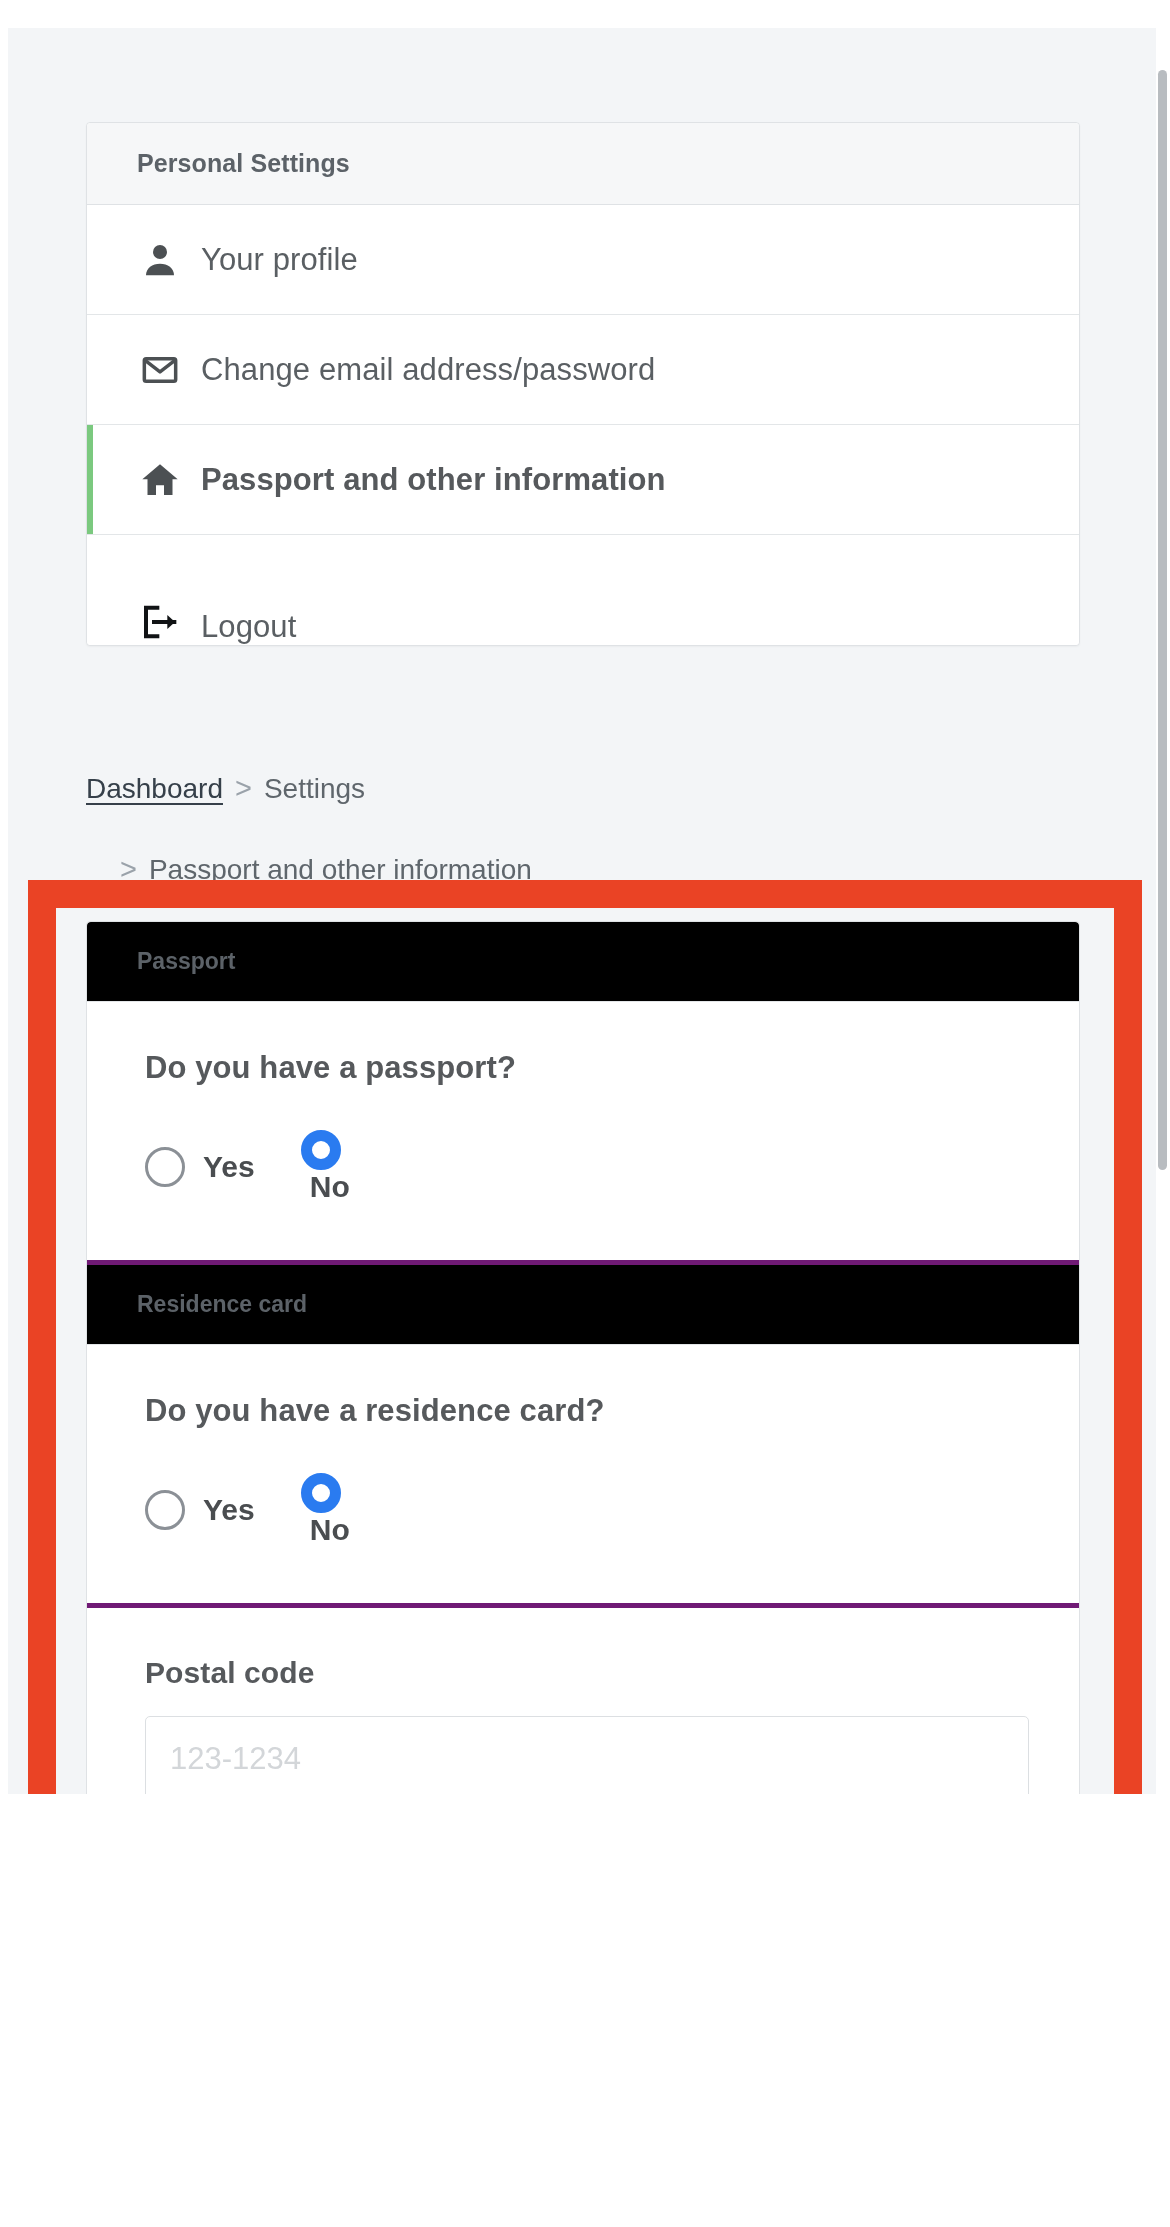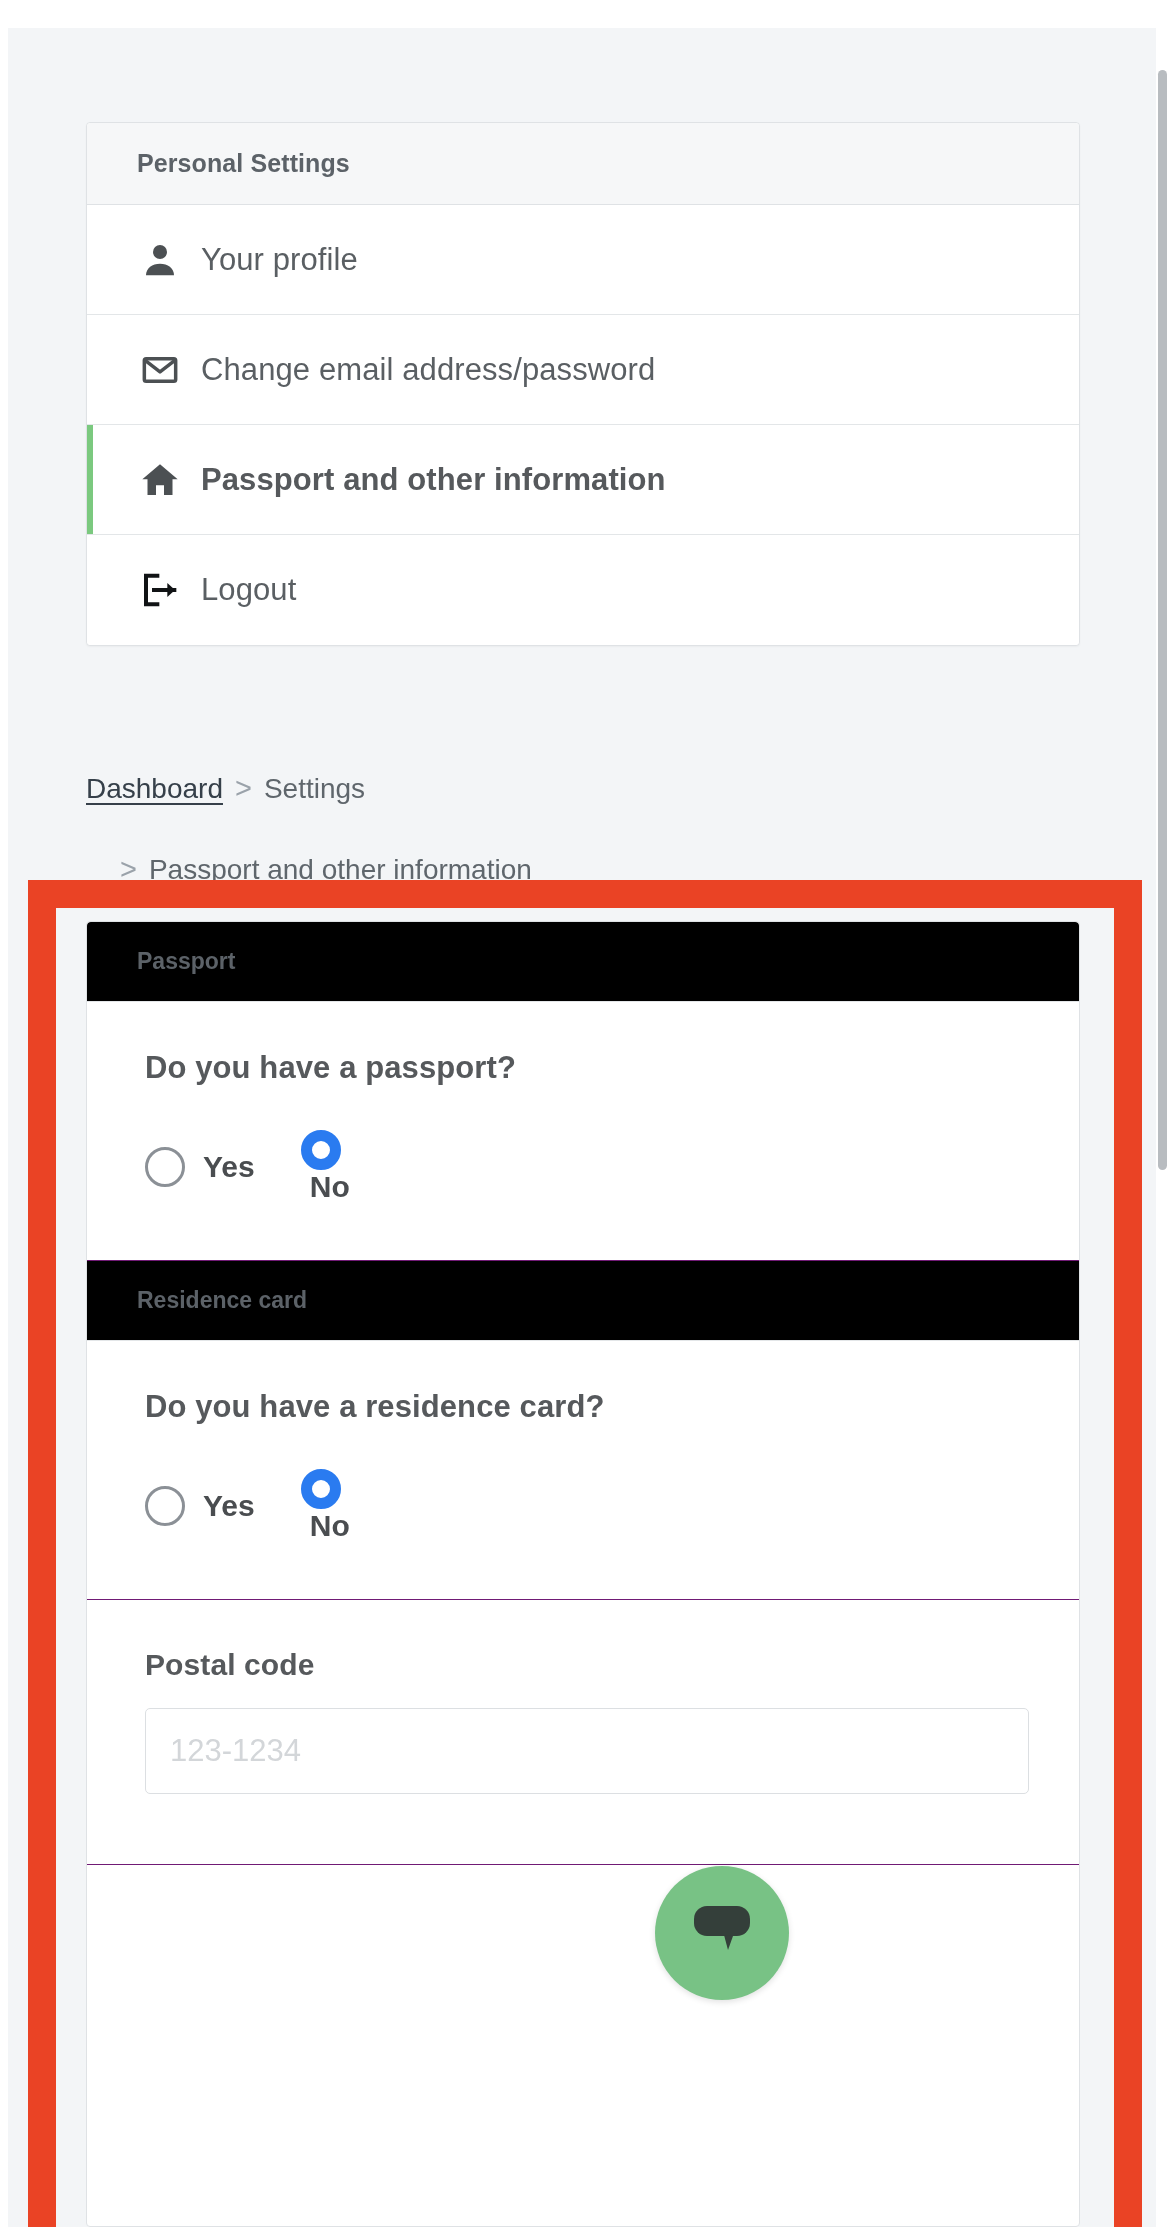--- a/index.html
+++ b/index.html
@@ -14,21 +14,21 @@
     background: #ffffff;
     position: relative;
     overflow: hidden;
   }
 
   
   #page {
     position: absolute;
     left: 0; top: 0;
     width: 1170px;
-    height: 2227px;
+    height: 1794px;
     background: #ffffff;
     overflow: hidden;
   }
 
   
   #top-strip {
     position: absolute;
     left: 0; top: 0;
     width: 1170px;
     height: 28px;
@@ -95,21 +95,21 @@
 
   .nav-row {
     position: relative;
     display: flex;
     align-items: center;
     height: 110px;
     padding-left: 50px;
     border-bottom: 1px solid #e3e6e8;
     background: #ffffff;
   }
-  .nav-row:last-child { border-bottom: none; border-radius: 0 0 4px 4px; }
+  .nav-row:last-child { border-bottom: none; border-radius: 0 0 4px 4px; align-items: flex-end; }
 
   .nav-row.active::before {
     content: "";
     position: absolute;
     left: 0; top: 0; bottom: 0;
     width: 6px;
     background: #7bc97f;
   }
 
   .nav-icon {
@@ -184,21 +184,21 @@
     border-bottom: 1px solid #e3e6e8;
     padding: 26px 0 26px 50px;
     font-size: 23px;
     font-weight: bold;
     color: #5c6268;
   }
   .section-header.first { border-radius: 4px 4px 0 0; }
 
   .section-body {
     background: #ffffff;
-    border-bottom: 1px solid #701a75;
+    border-bottom: 5px solid #701a75;
     padding: 48px 50px 56px 58px;
   }
 
   .question {
     font-size: 31px;
     font-weight: bold;
     color: #56595c;
     margin-bottom: 44px;
     letter-spacing: .1px;
   }

